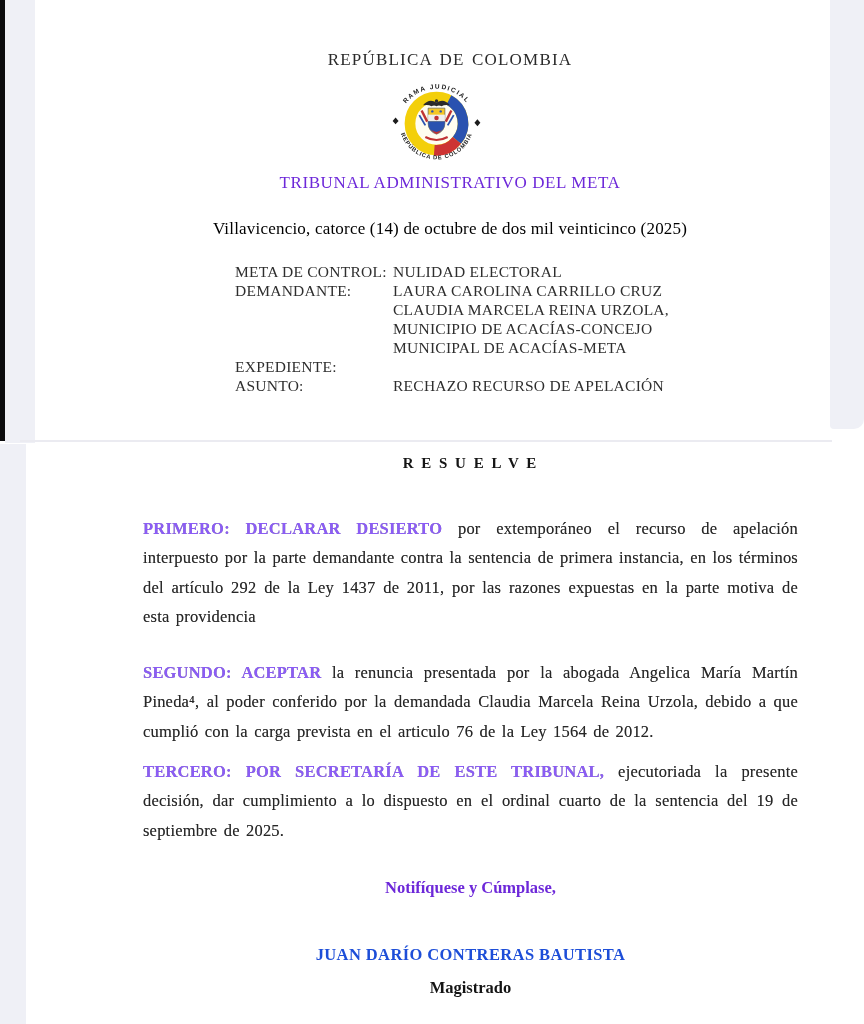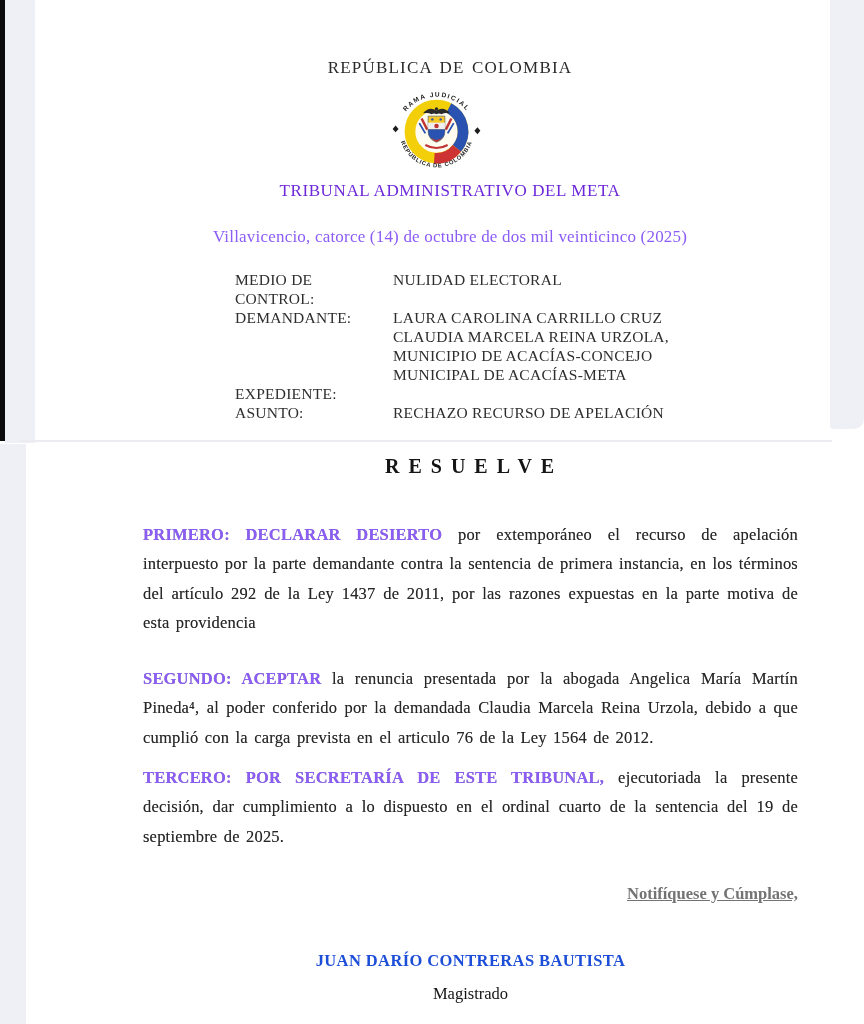--- a/index.html
+++ b/index.html
@@ -8,51 +8,51 @@
     font-family:"Liberation Serif","DejaVu Serif",serif;color:#262626;
   }
   
   .bar-black{position:absolute;left:0;top:0;width:5px;height:441px;background:#0b0b0d;}
   .gutter-tl{position:absolute;left:5px;top:0;width:30px;height:443px;background:#eff0f6;}
   .gutter-tr{position:absolute;left:830px;top:0;width:34px;height:429px;background:#eff0f6;border-radius:0 0 10px 4px;}
   .gutter-bl{position:absolute;left:0;top:444px;width:26px;height:580px;background:#eff0f6;}
   .seam{position:absolute;left:20px;top:440px;width:812px;height:2px;background:#ebebf1;}
 
   
-  .sec-top{position:absolute;left:70px;top:12px;width:760px;text-align:center;}
+  .sec-top{position:absolute;left:70px;top:4px;width:760px;text-align:center;}
   .t-country{padding-top:45px;font-size:17px;letter-spacing:1.2px;word-spacing:2px;color:#2b2b2b;line-height:22px;}
   .seal-wrap{margin-top:6px;transform:translateX(-14px);line-height:0;}
   .t-court{margin-top:2px;font-size:17px;letter-spacing:.6px;line-height:22px;color:#6d28d9;}
   .t-auto{margin-top:22px;font-size:17px;line-height:22px;color:#2b2b2b;}
   .t-auto .num{text-decoration:underline;text-underline-offset:2px;}
-  .t-date{margin-top:23px;font-size:17px;letter-spacing:.2px;line-height:23px;color:#8b5cf6;}
+  .t-date{margin-top:23px;font-size:17px;letter-spacing:.2px;line-height:23px;color:#000000;}
 
   .case-table{
     margin:22px 0 0 165px;width:520px;text-align:left;
     display:grid;grid-template-columns:158px 334px;column-gap:0;
     font-size:15.5px;line-height:19px;letter-spacing:.25px;color:#2e2e2e;
   }
   .case-table .cl{grid-column:1;}
   .case-table .cv{grid-column:2;}
 
   
   .sec-bottom{position:absolute;left:143px;top:444px;width:655px;color:#272727;}
-  .resuelve{margin-top:11px;text-align:center;font-weight:bold;font-size:20px;letter-spacing:2px;color:#151515;}
+  .resuelve{margin-top:11px;text-align:center;font-weight:bold;font-size:15px;letter-spacing:2px;color:#151515;}
   .order{
     text-align:justify;font-size:16.5px;line-height:29.3px;
     letter-spacing:.2px;word-spacing:2px;margin:0;
     text-shadow:0 0 .4px rgba(40,40,40,.5);
   }
   .order strong{color:#8b5cf6;}
   .o1{margin-top:42px;}
   .o2{margin-top:27px;}
   .o3{margin-top:11px;}
-  .closing{margin-top:33px;text-align:right;font-weight:bold;font-size:16.5px;color:#737373;text-decoration:underline;}
+  .closing{margin-top:33px;text-align:center;font-weight:bold;font-size:16.5px;color:#6d28d9;}
   .sig-name{margin-top:47px;text-align:center;font-weight:bold;font-size:16.5px;letter-spacing:.4px;color:#1d4ed8;}
-  .sig-title{margin-top:13px;text-align:center;font-weight:normal;font-size:16.5px;color:#141414;}
+  .sig-title{margin-top:13px;text-align:center;font-weight:bold;font-size:16.5px;color:#141414;}
 
   .seal-svg text{font-family:"Liberation Sans","DejaVu Sans",sans-serif;fill:#1b1b1b;}
 </style>
 </head>
 <body>
 
 <div class="page">
 
   <div class="bar-black"></div>
   <div class="gutter-tl"></div>
@@ -103,21 +103,21 @@
         </text>
       </svg>
     </div>
 
     <div class="t-court">TRIBUNAL ADMINISTRATIVO DEL META</div>
 
 
     <div class="t-date">Villavicencio, catorce (14) de octubre de dos mil veinticinco (2025)</div>
 
     <div class="case-table">
-      <span class="cl">MEDIO DE CONTROL:</span>
+      <span class="cl">META DE CONTROL:</span>
       <span class="cv">NULIDAD ELECTORAL</span>
       <span class="cl">DEMANDANTE:</span>
       <span class="cv">LAURA CAROLINA CARRILLO CRUZ</span>
       <span class="cv">CLAUDIA MARCELA REINA URZOLA, MUNICIPIO DE ACACÍAS-CONCEJO MUNICIPAL DE ACACÍAS-META</span>
       <span class="cl">EXPEDIENTE:</span>
       <span class="cl">ASUNTO:</span>
       <span class="cv">RECHAZO RECURSO DE APELACIÓN</span>
     </div>
   </section>
 

